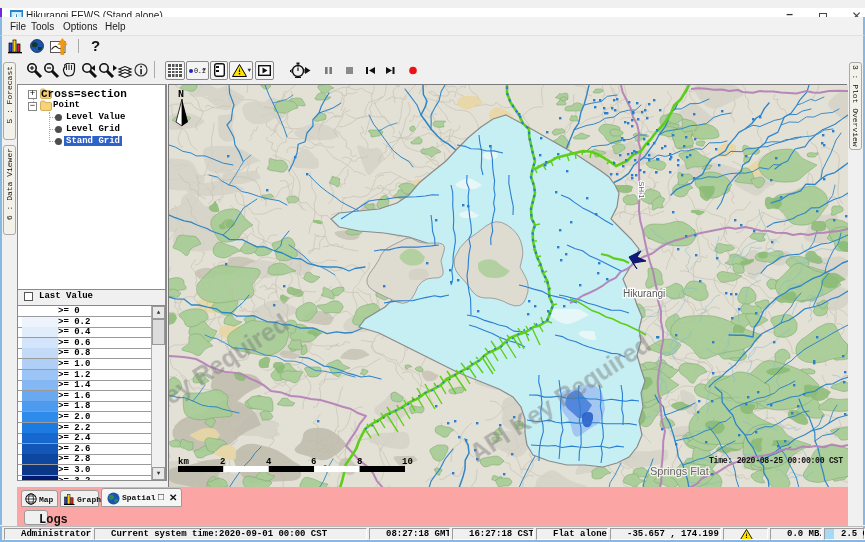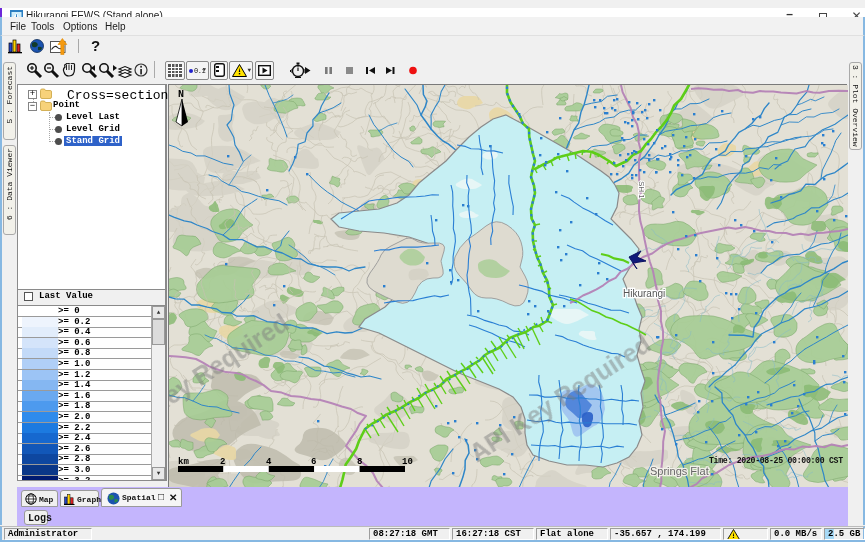--- a/index.html
+++ b/index.html
@@ -19,24 +19,24 @@
   .vtext-up { writing-mode:vertical-rl; transform:rotate(180deg); }
   .vtext-down { writing-mode:vertical-rl; }
   #treepanel { left:17px; top:84px; width:150px; height:206px; background:#ffffff; border:1px solid #8a8a8a; border-right:2px solid #8a8a8a; }
   #legendhdr { left:17px; top:290px; width:150px; height:15px; background:#f0f0f0; border-left:1px solid #8a8a8a; border-right:2px solid #8a8a8a;text-decoration:underline; }
   #legendlist { left:17px; top:305px; width:150px; height:176px; background:#ffffff; border:1px solid #8a8a8a; border-right:2px solid #8a8a8a; overflow:hidden; }
   #belowlegend { left:17px; top:481px; width:150px; height:7px; background:#f0f0f0; }
   .lrow { position:absolute; left:0; width:133px; height:11px; border-bottom:1px solid #9a9a9a; }
   .lsw { position:absolute; left:4px; top:0; width:36px; height:10px; }
   .ltx { position:absolute; left:40px; top:0px; font-size:9px; font-weight:bold; color:#000; line-height:11px; }
   #mappanel { left:168px; top:84px; width:679px; height:403px; border:1px solid #7a7a7a; background:#e7e4da; }
-  #bottombar { left:17px; top:487px; width:831px; height:39px; background:#c4b5fd; }
+  #bottombar { left:17px; top:487px; width:831px; height:39px; background:#fca5a5; }
   .btab { position:absolute; background:#f0f0f0; border:1px solid #9a9a9a; border-radius:3px 3px 0 0; font-size:9px; font-weight:bold; color:#111; }
   #statusbar { left:0; top:526px; width:865px; height:16px; background:#f0f0f0; border-left:2px solid #86b8e2; border-right:2px solid #86b8e2; border-bottom:2px solid #86b8e2; border-top:1px solid #bbb; }
-  .sseg { position:absolute; top:1px; height:12px; border:1px solid; border-color:#9d9d9d #ffffff #ffffff #9d9d9d; font-size:9px; font-weight:bold; color:#000; line-height:11px; padding-left:3px; white-space:nowrap; overflow:hidden; }
+  .sseg { position:absolute; top:1px; height:12px; border:1px solid; border-color:#9d9d9d #ffffff #ffffff #9d9d9d; font-size:9px; font-weight:bold; color:#000; line-height:11px; padding-left:16px; white-space:nowrap; overflow:hidden; }
   .tbtn { position:absolute; border:1px solid #8a8a8a; background:#f4f4f4; border-radius:2px; }
 </style>
 </head>
 <body>
 
 <div class="abs" id="titlebar">
   <svg class="abs" style="left:8px;top:2px" width="13" height="13" viewBox="0 0 13 13">
     <rect x="0" y="0" width="13" height="13" fill="#2b7fc2"></rect>
     <rect x="1.5" y="2" width="10" height="7.5" fill="#cfeefb"></rect>
     <path d="M2 9.5 L6.5 3 L10 9.5 Z" fill="#ffffff"></path>
@@ -173,28 +173,28 @@
 <div class="abs" id="treepanel">
   <div class="abs" style="left:15px;top:11px;width:1px;height:12px;border-left:1px dotted #a8a8a8;"></div>
   <div class="abs" style="left:31px;top:27px;width:1px;height:30px;border-left:1px dotted #a8a8a8;"></div>
   <div class="abs" style="left:31px;top:32px;width:6px;height:1px;border-top:1px dotted #a8a8a8;"></div>
   <div class="abs" style="left:31px;top:44px;width:6px;height:1px;border-top:1px dotted #a8a8a8;"></div>
   <div class="abs" style="left:31px;top:56px;width:6px;height:1px;border-top:1px dotted #a8a8a8;"></div>
   <div class="abs" style="left:10px;top:5px;width:9px;height:9px;border:1px solid #848484;background:#fff;font-size:9px;line-height:7px;text-align:center;color:#000;">+</div>
   <svg class="abs" style="left:22px;top:3px" width="12" height="11" viewBox="0 0 12 11">
       <path d="M0.5 2.5 Q0.5 1 2 1 L4.5 1 L5.5 2.5 L10.5 2.5 Q11.5 2.5 11.5 4 L11.5 9 Q11.5 10.5 10 10.5 L2 10.5 Q0.5 10.5 0.5 9 Z" fill="#f7d27a" stroke="#caa23e" stroke-width="0.8"></path>
     </svg>
-  <span class="abs" style="left:49px;top:3px;font-size:13px;font-weight:normal;">Cross=section</span>
+  <span class="abs" style="left:23px;top:3px;font-size:11px;font-weight:bold;">Cross=section</span>
   <div class="abs" style="left:10px;top:17px;width:9px;height:9px;border:1px solid #848484;background:#fff;font-size:9px;line-height:7px;text-align:center;color:#000;">−</div>
   <svg class="abs" style="left:22px;top:15px" width="12" height="11" viewBox="0 0 12 11">
       <path d="M0.5 2.5 Q0.5 1 2 1 L4.5 1 L5.5 2.5 L10.5 2.5 Q11.5 2.5 11.5 4 L11.5 9 Q11.5 10.5 10 10.5 L2 10.5 Q0.5 10.5 0.5 9 Z" fill="#f7d27a" stroke="#caa23e" stroke-width="0.8"></path>
     </svg>
   <span class="abs" style="left:35px;top:15px;font-size:9px;font-weight:bold;">Point</span>
   <span class="abs" style="left:37px;top:29px;width:7px;height:7px;border-radius:50%;background:#4d4d4d;"></span>
-  <span class="abs" style="left:48px;top:27px;font-size:9px;font-weight:bold;">Level Last</span>
+  <span class="abs" style="left:48px;top:27px;font-size:9px;font-weight:bold;">Level Value</span>
   <span class="abs" style="left:37px;top:41px;width:7px;height:7px;border-radius:50%;background:#4d4d4d;"></span>
   <span class="abs" style="left:48px;top:39px;font-size:9px;font-weight:bold;">Level Grid</span>
   <span class="abs" style="left:37px;top:53px;width:7px;height:7px;border-radius:50%;background:#4d4d4d;"></span>
   <span class="abs" style="left:46px;top:51px;font-size:9px;font-weight:bold;background:#2e62c9;color:#fff;padding:0 2px;">Stand Grid</span>
 </div>
 
 <div class="abs" id="legendhdr">
   <span class="abs" style="left:6px;top:2px;width:9px;height:9px;border:1px solid #555;background:#fff;"></span>
   <span class="abs" style="left:21px;top:1px;font-size:9px;font-weight:bold;">Last Value</span>
 </div>
@@ -1697,26 +1697,27 @@
     <svg style="position:absolute;left:5px;top:3px" width="13" height="13" viewBox="0 0 14 14">
       <circle cx="7" cy="7" r="6.5" fill="#1b53b0"></circle>
       <path d="M2 4 Q5 2 7 4 Q9 6 6 8 Q3 9 2 7 Z" fill="#2a8a4a"></path>
       <path d="M8 8 Q11 7 12 9 Q11 12 8 11 Z" fill="#2a8a4a"></path>
     </svg>
     <span style="position:absolute;left:20px;top:4px;font-size:8px;">Spatial</span>
     <span style="position:absolute;left:56px;top:2px;font-size:10px;font-weight:bold;font-family:'Liberation Sans',sans-serif;">□</span>
     <span style="position:absolute;left:67px;top:3px;font-size:10px;font-weight:bold;font-family:'Liberation Sans',sans-serif;">✕</span>
   </div>
   <div class="btab" style="left:7px;top:23px;width:24px;height:15px;border-radius:3px;">
-      <span style="position:absolute;left:3px;top:2px;font-size:10px;">Logs</span>
+      <span style="position:absolute;left:14px;top:2px;font-size:12px;">Logs</span>
     </div>
 </div>
 
 <div class="abs" id="statusbar">
   <div class="sseg" style="left:2px;width:88px;">Administrator</div>
+  <div class="sseg" style="left:92px;width:273px;">Current system time:2020-09-01 00:00 CST</div>
   <div class="sseg" style="left:367px;width:81px;">08:27:18 GMT</div>
   <div class="sseg" style="left:450px;width:82px;">16:27:18 CST</div>
   <div class="sseg" style="left:534px;width:72px;">Flat alone</div>
   <div class="sseg" style="left:608px;width:111px;">-35.657 , 174.199</div>
   <div class="sseg" style="left:721px;width:45px;">
     <svg width="13" height="11" viewBox="0 0 13 11" style="margin-top:0px;">
       <path d="M6.5 0.5 L12.5 10.5 L0.5 10.5 Z" fill="#ffe200" stroke="#000" stroke-width="0.9"></path>
       <path d="M6.5 3.2 L7.1 7 L5.9 7 Z" fill="#000"></path>
         <rect x="5.9" y="7.8" width="1.2" height="1.2" fill="#000"></rect>
     </svg>

